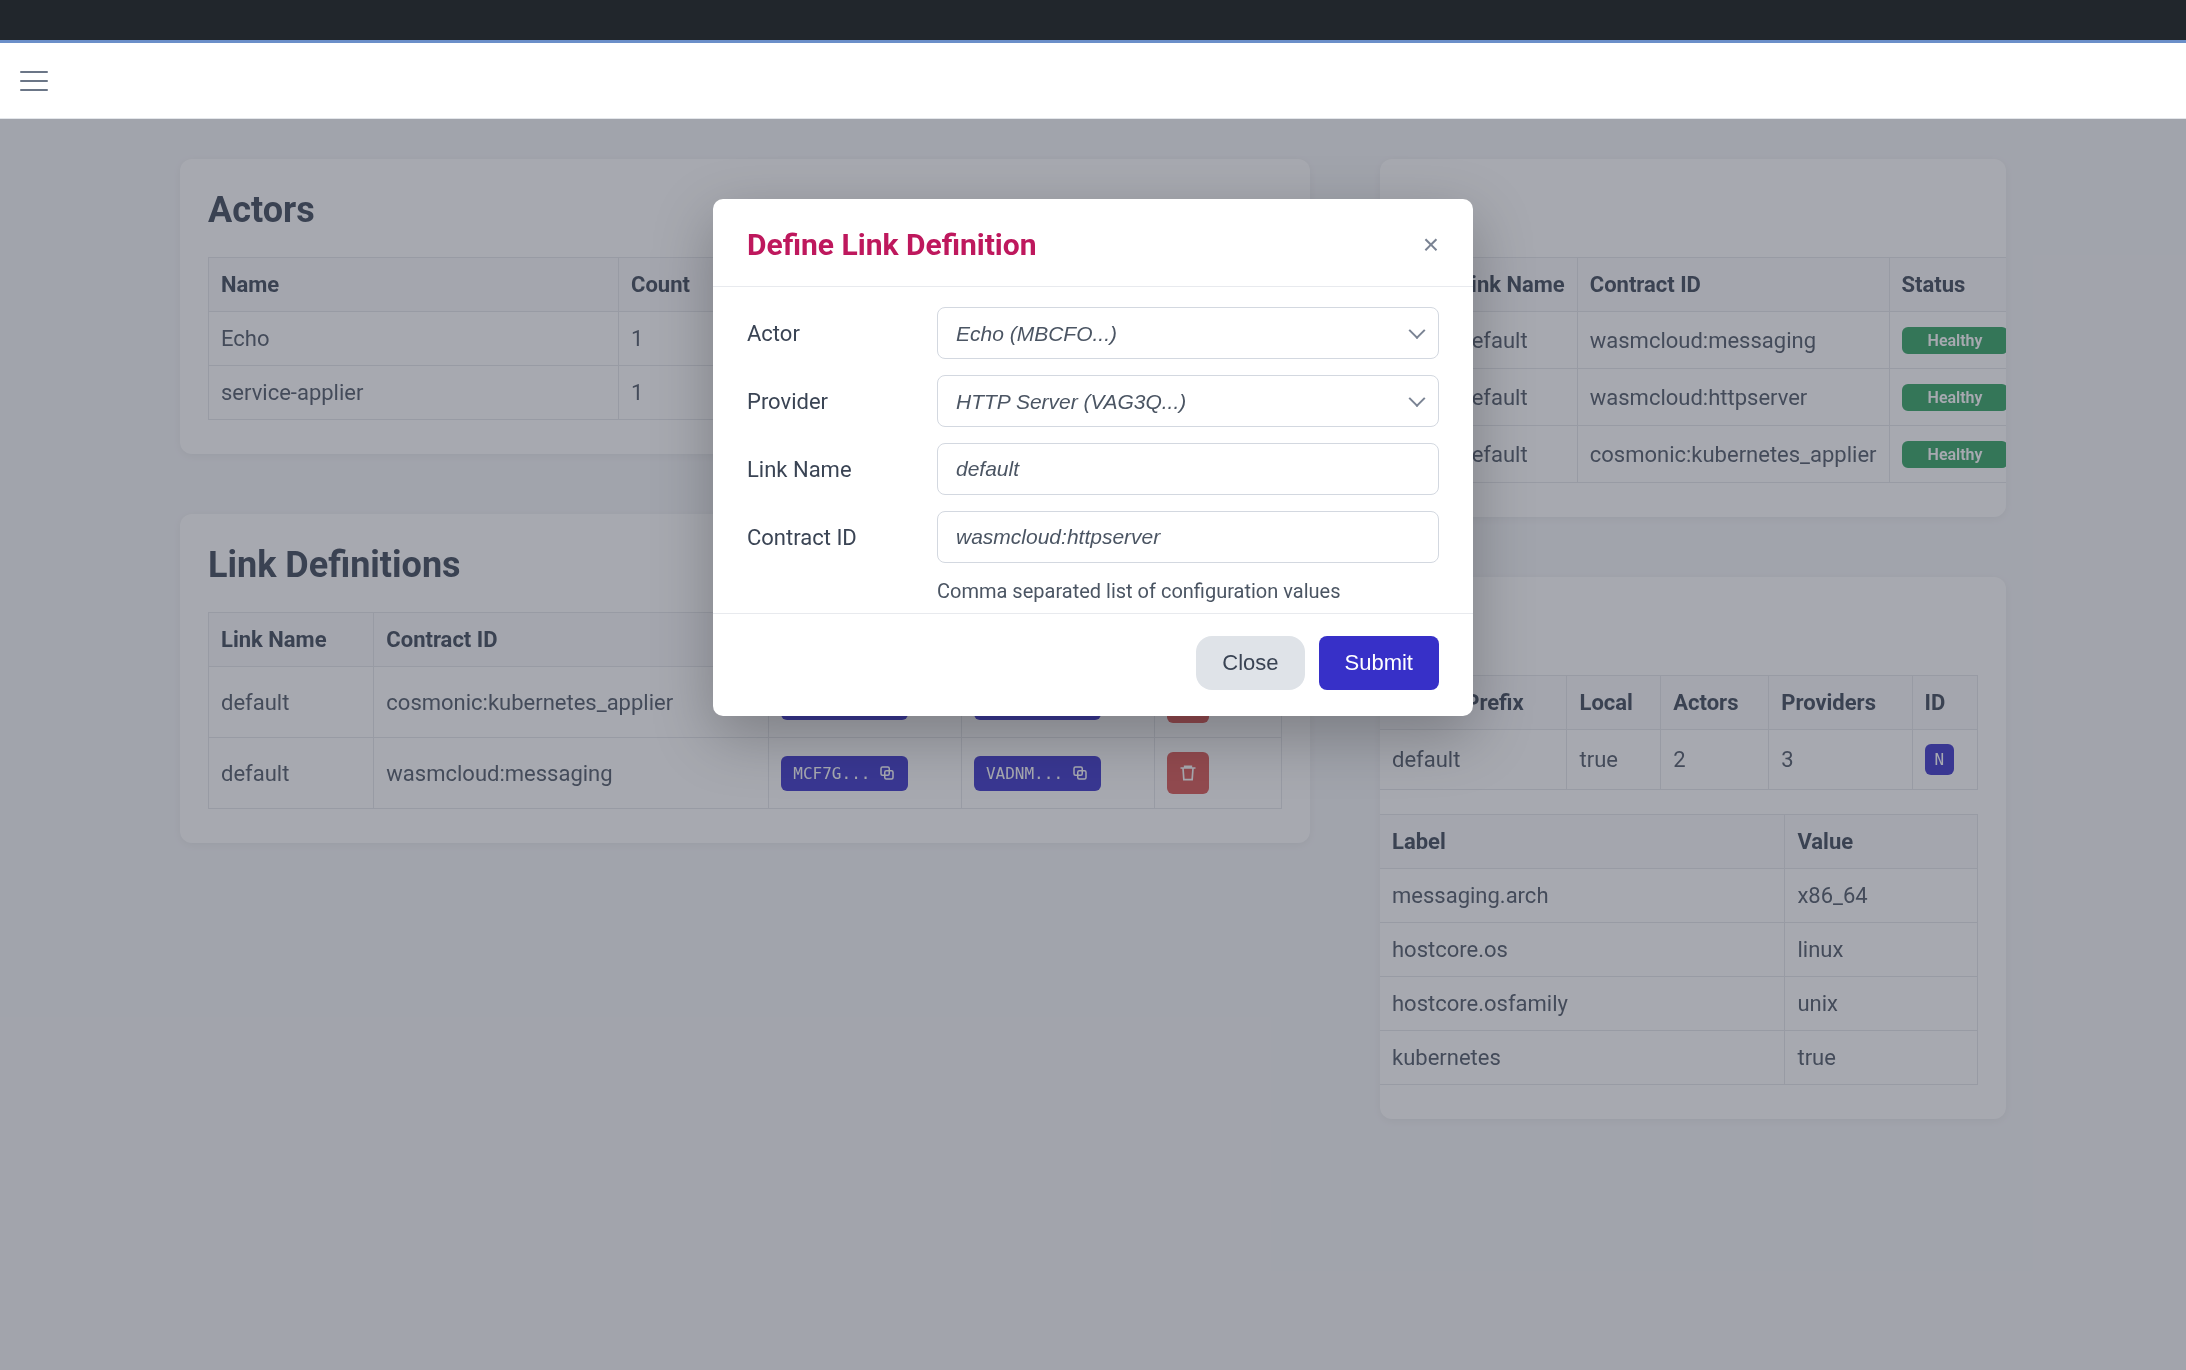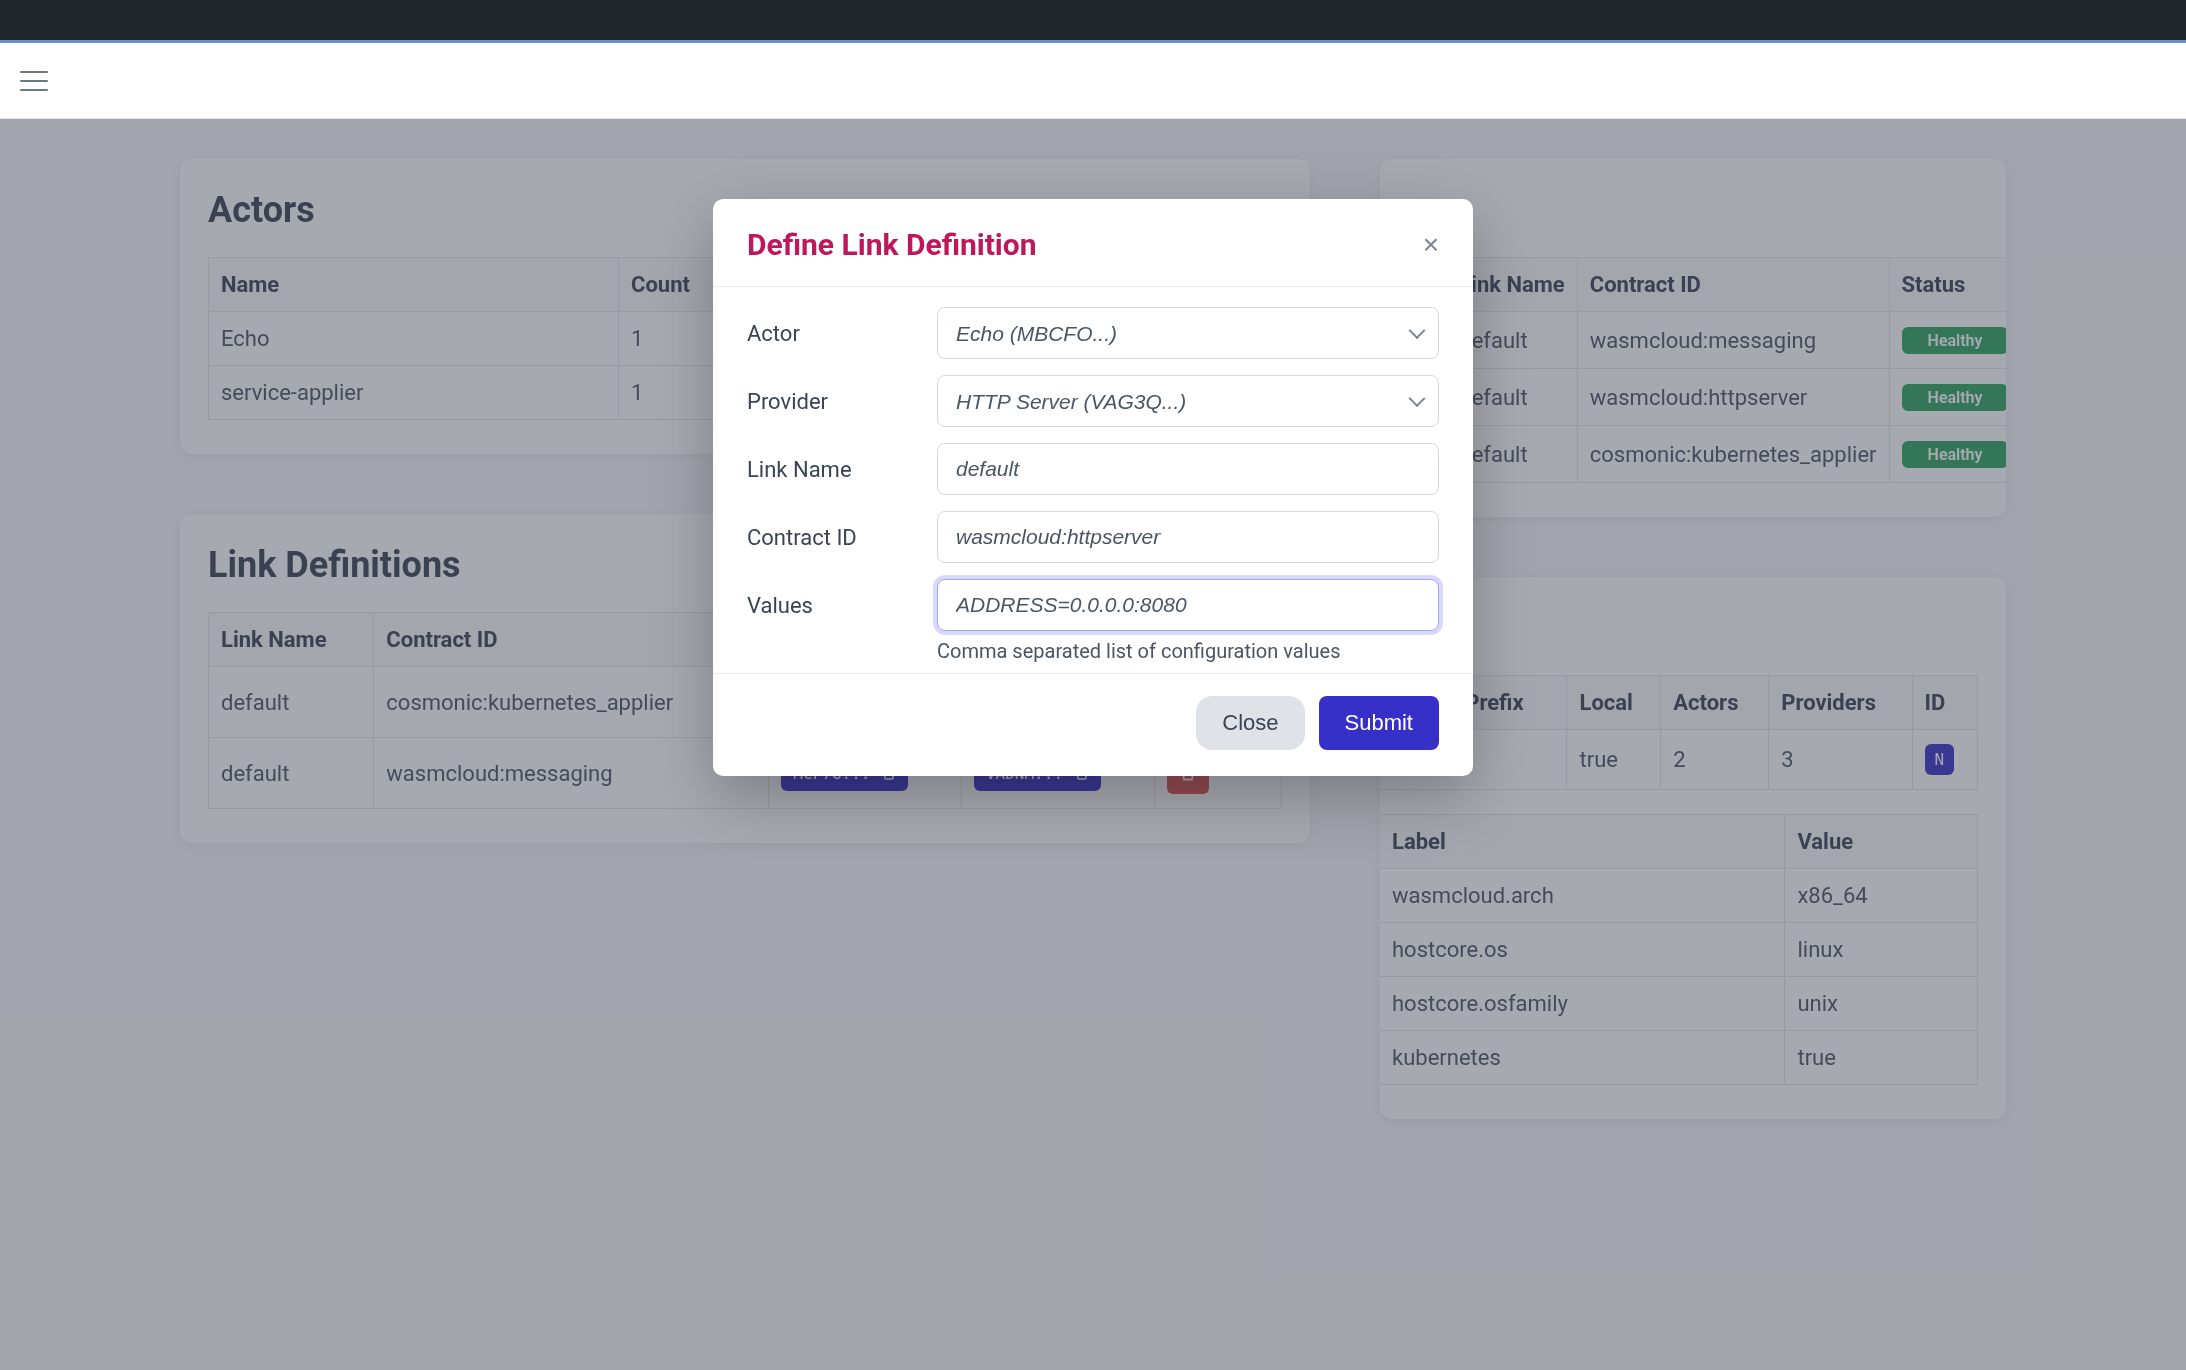--- a/index.html
+++ b/index.html
@@ -411,21 +411,21 @@
         </table>
         <table>
           <thead>
             <tr>
               <th style="border-left:none;">Label</th>
               <th>Value</th>
             </tr>
           </thead>
           <tbody>
             <tr>
-                <td style="border-left:none;">wasmcloud.arch</td>
+                <td style="border-left:none;">messaging.arch</td>
                 <td>x86_64</td>
               </tr>
             <tr>
                 <td style="border-left:none;">hostcore.os</td>
                 <td>linux</td>
               </tr>
             <tr>
                 <td style="border-left:none;">hostcore.osfamily</td>
                 <td>unix</td>
               </tr>
@@ -474,26 +474,20 @@
         </div>
       </div>
 
       <div class="form-row">
         <label>Contract ID</label>
         <div class="control">
           <input type="text" value="wasmcloud:httpserver" style="">
         </div>
       </div>
 
-      <div class="form-row" style="margin-bottom:4px;">
-        <label>Values</label>
-        <div class="control">
-          <input type="text" class="focused" value="ADDRESS=0.0.0.0:8080" style="">
-        </div>
-      </div>
       <div class="hint">Comma separated list of configuration values</div>
 
     </div>
     <div class="modal-footer">
       <button class="btn btn-secondary">Close</button>
       <button class="btn btn-primary">Submit</button>
     </div>
   </div>
 
 </div>

